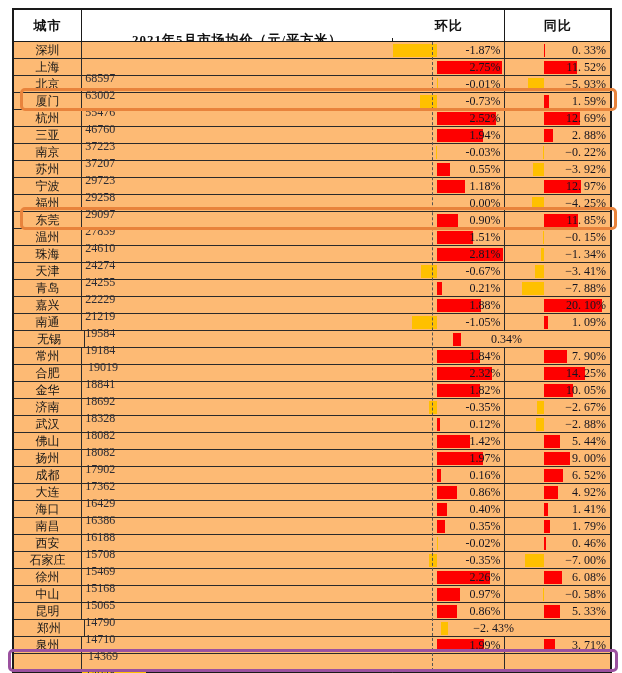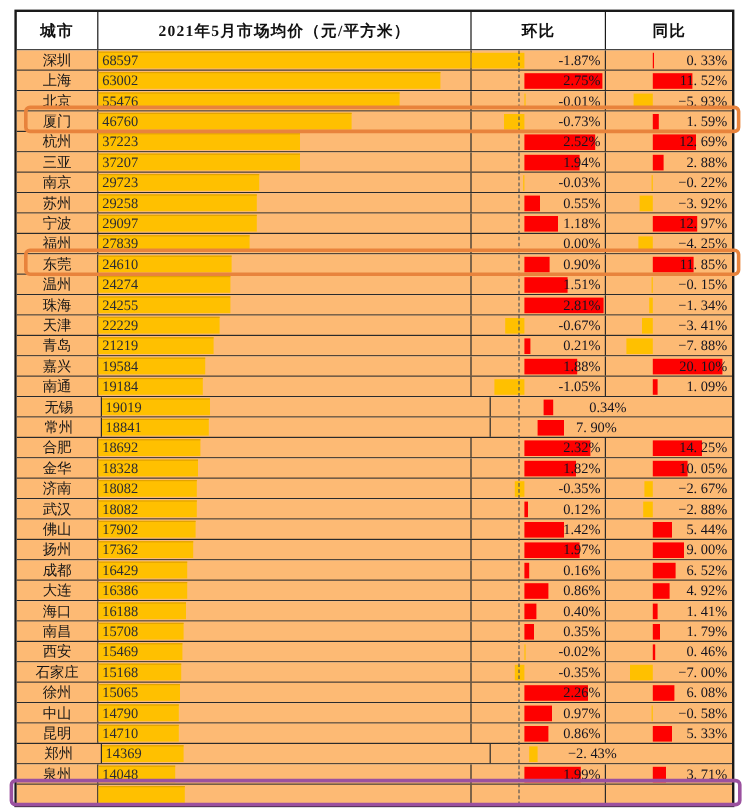--- a/index.html
+++ b/index.html
@@ -9,21 +9,21 @@
 
   #table { position:absolute; left:12px; top:8px; width:600px; border:2px solid #1a1a1a; background:#fff; }
 
   .header { display:flex; height:32px; border-bottom:1px solid #1a1a1a; }
   .hcell { display:flex; align-items:center; justify-content:center;
            font-weight:bold; font-size:13px; color:#111; border-right:1px solid #1a1a1a;
            letter-spacing:1px; }
   .hcell:last-child { border-right:none;text-align:center; }
 
   .col-city { width:71px; }
-  .col-price { width:324px; }
+  .col-price { width:324px;margin-top:28px; }
   .col-mom  { width:117px; }
   .col-yoy  { width:109px; }
 
   #rows { position:relative; }
 
   .row { display:flex; height:17px; border-bottom:1px solid #2a2a2a; position:relative; background:#fdba74; }
   .row:last-child { border-bottom:none; }
   .cell { position:relative; height:100%; border-right:1px solid #2a2a2a; overflow:visible; }
   .cell:last-child { border-right:none; }
 
@@ -354,20 +354,24 @@
           </div>
         </div>
         <div class="row">
           <div class="cell col-city">
             <div class="city-label">常州</div>
           </div>
           <div class="cell col-price">
             <div class="price-bar" style="width: 27.4662%; background: rgb(255, 192, 0);"></div>
             <div class="price-value">18841</div>
           </div>
+          <div class="cell col-mom">
+            <div class="hbar" style="width: 43.24px; left: 44px; background: rgb(254, 0, 0);"></div>
+            <div class="pct-value">1.84%</div>
+          </div>
           <div class="cell col-yoy">
             <div class="hbar" style="width: 22.436px; left: 39px; background: rgb(254, 0, 0);"></div>
             <div class="pct-value">7. 90%</div>
           </div>
         </div>
         <div class="row">
           <div class="cell col-city">
             <div class="city-label">合肥</div>
           </div>
           <div class="cell col-price">

